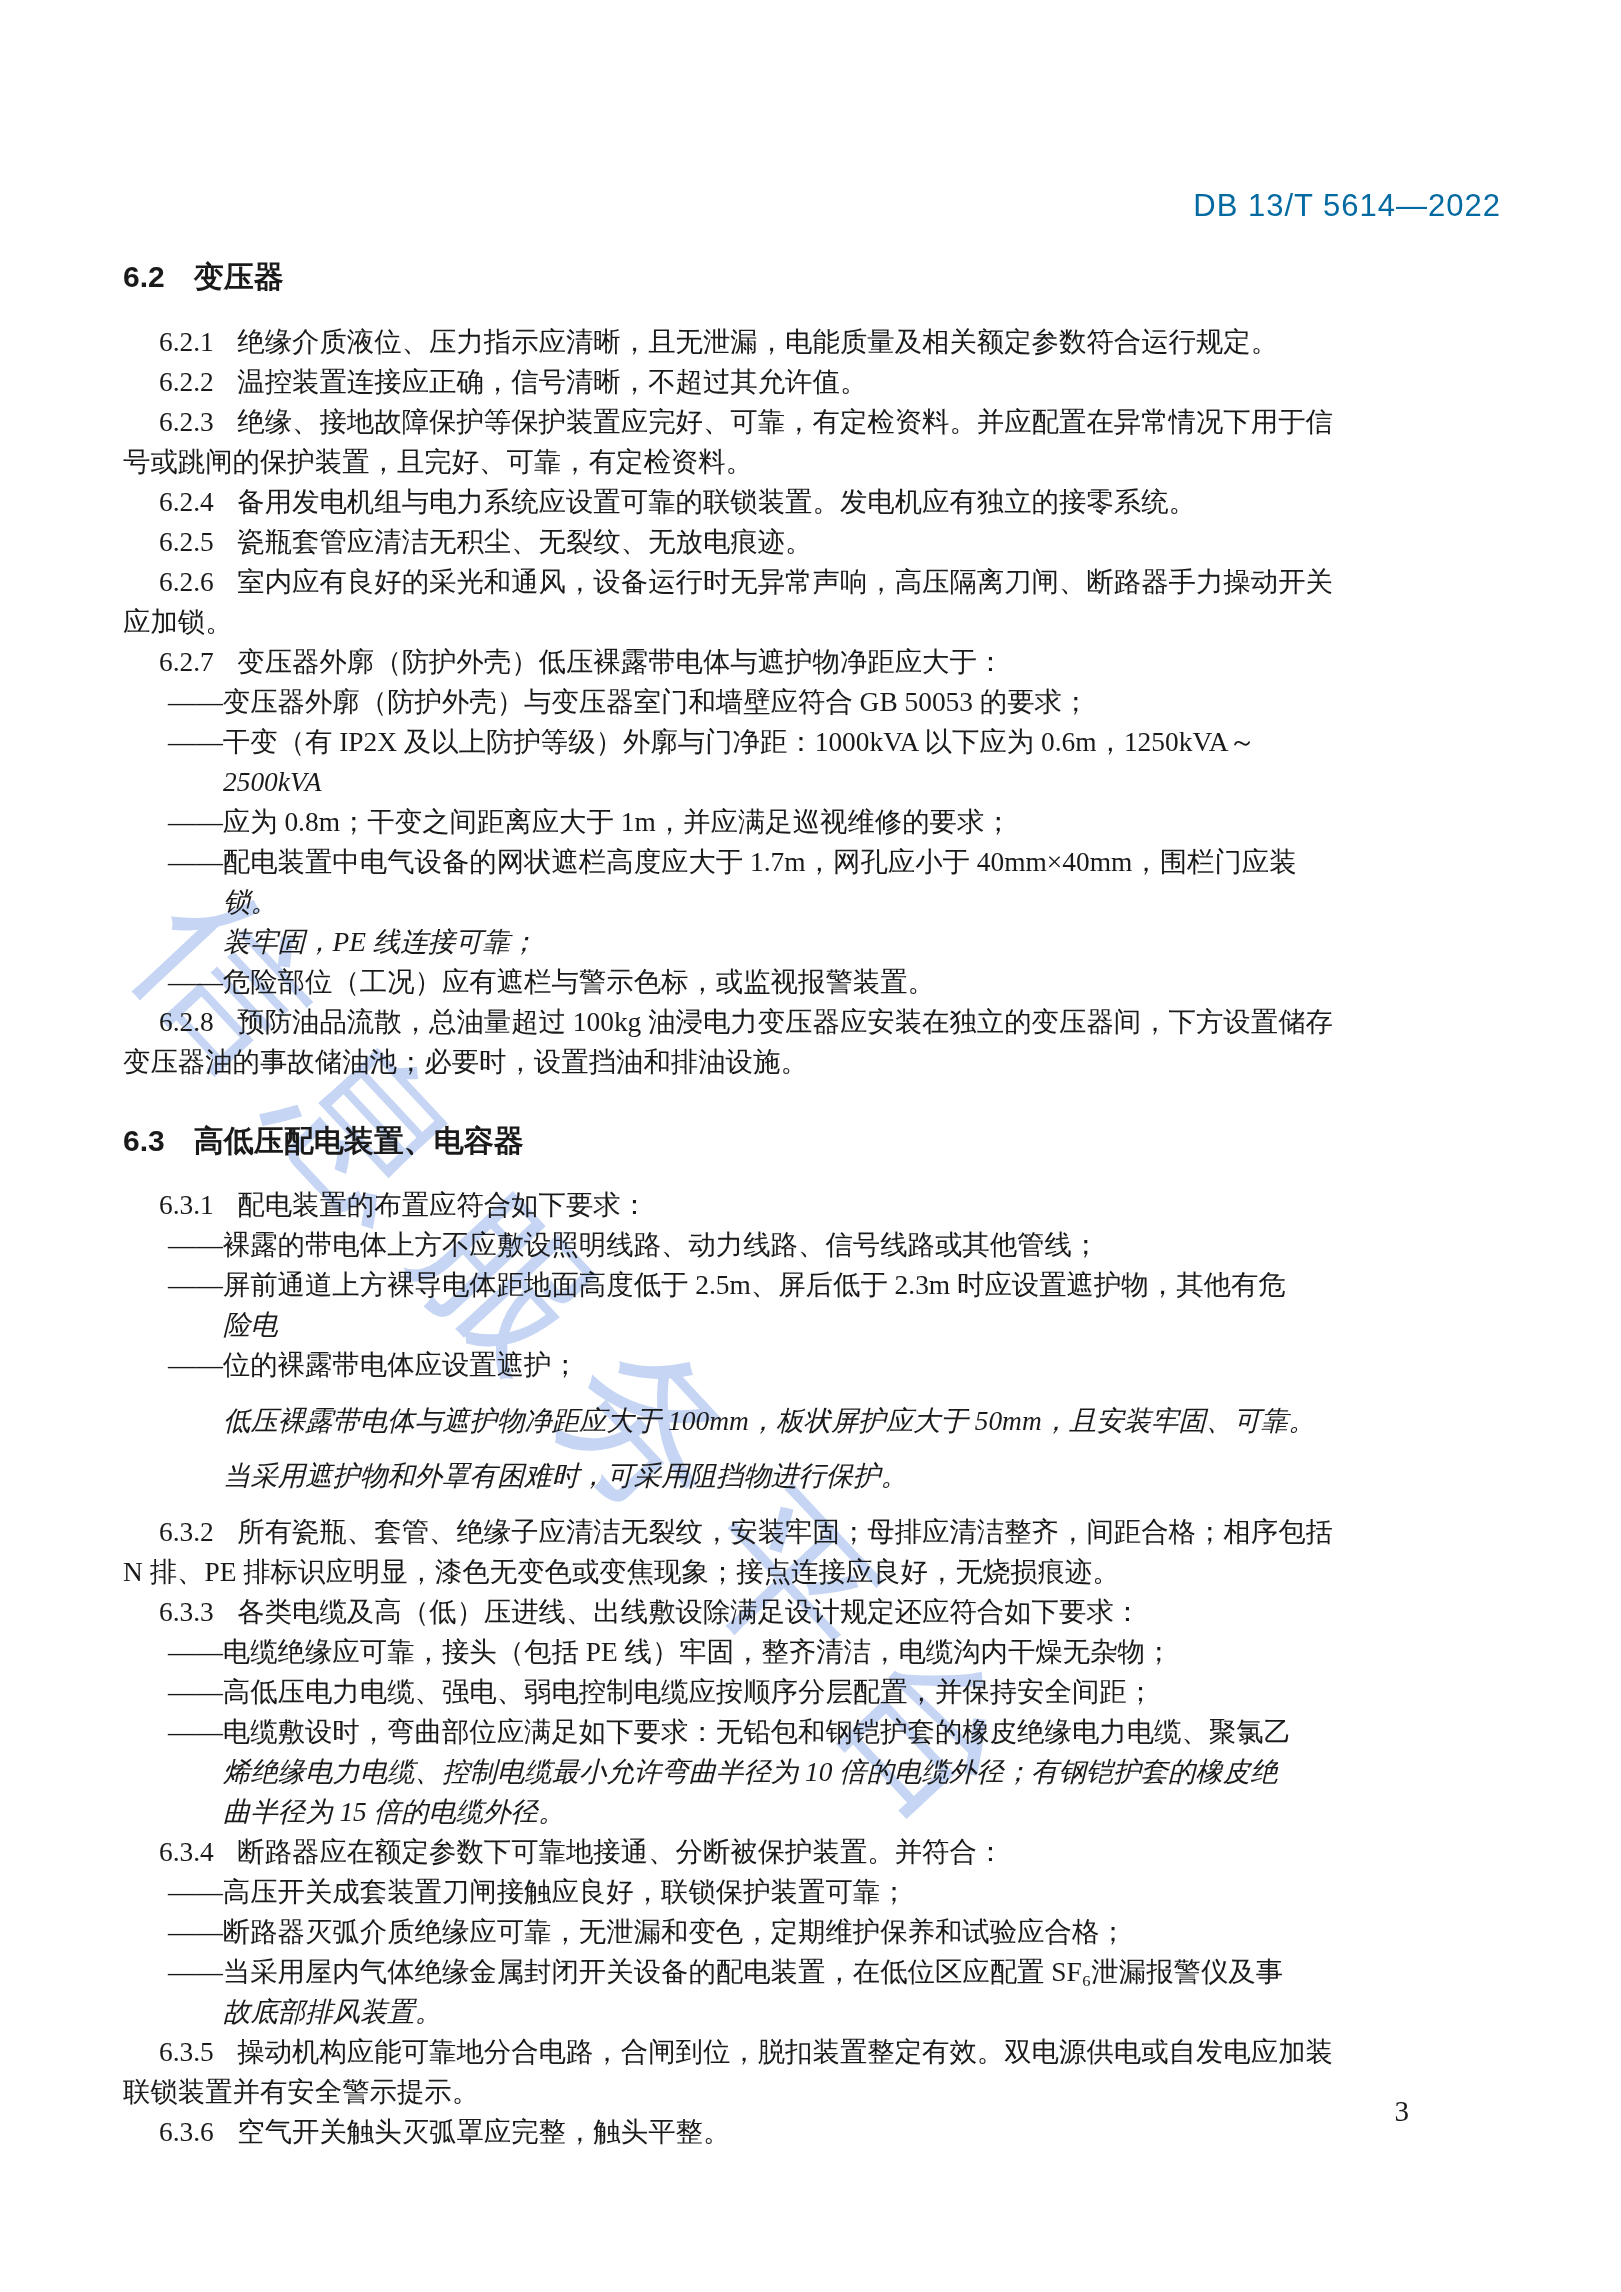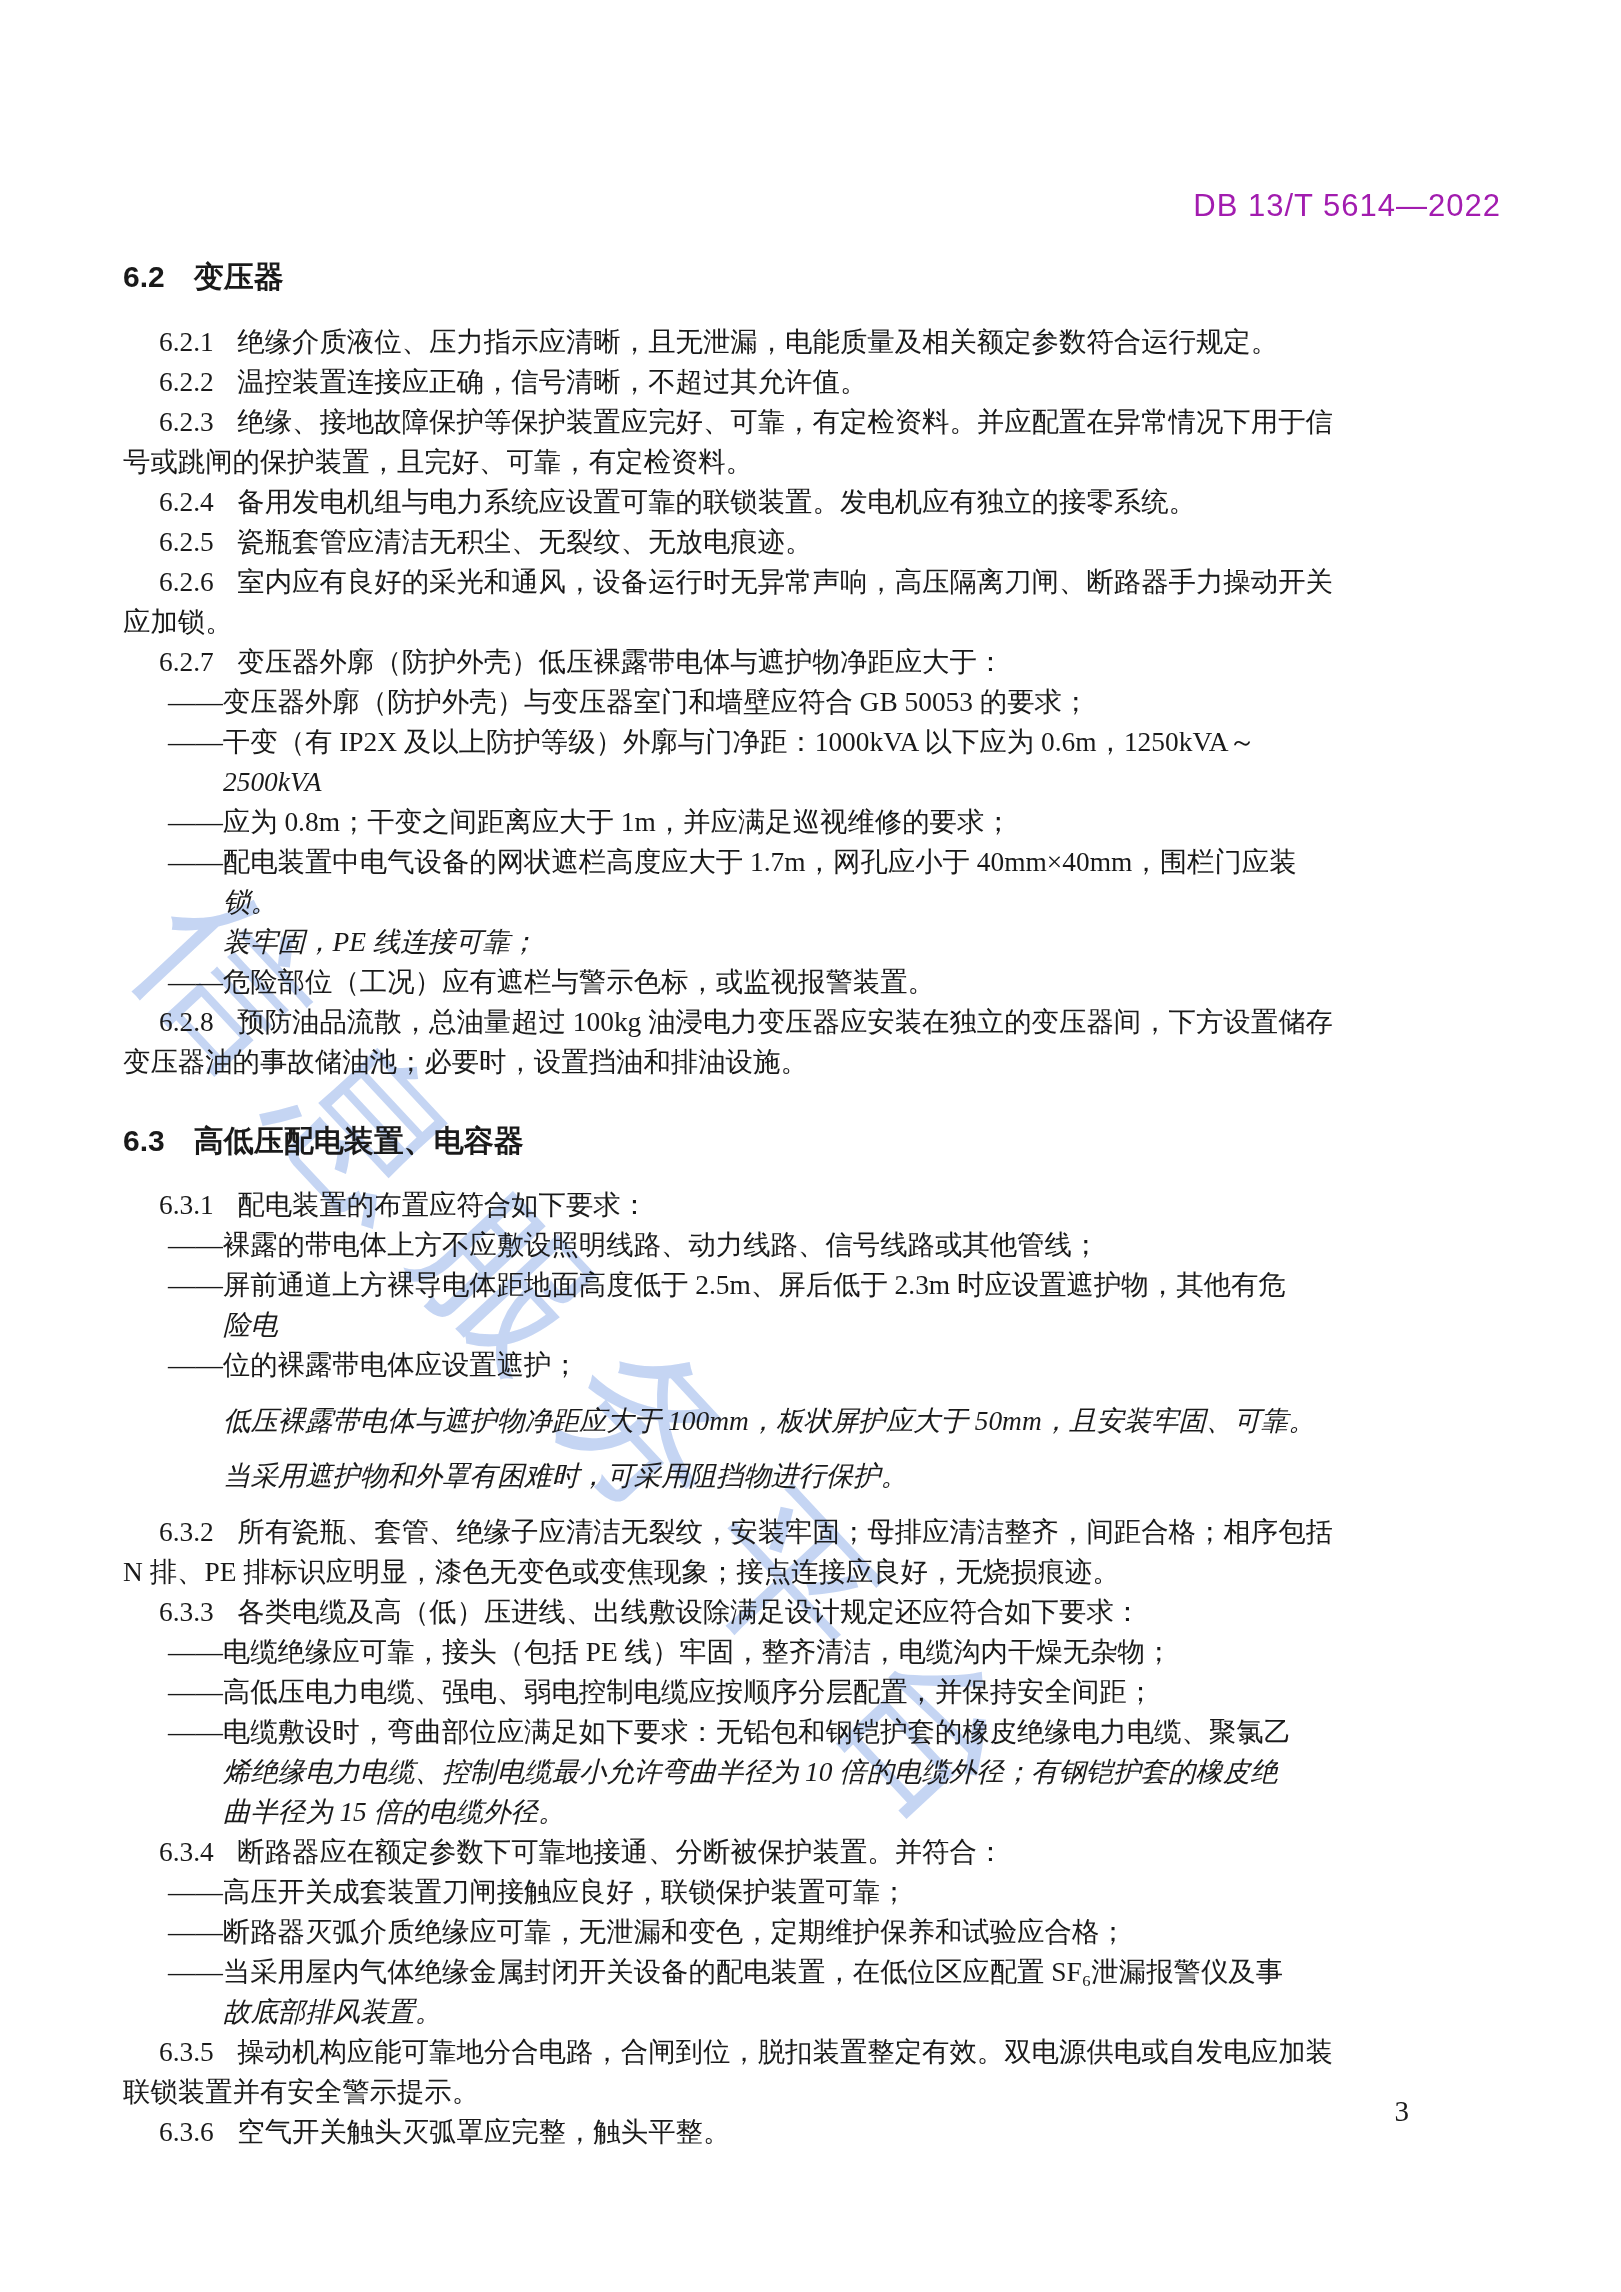--- a/index.html
+++ b/index.html
@@ -31,21 +31,21 @@
     position:absolute;
     left:123px;top:188px;
     width:1378px;
     z-index:1;
   }
   .doc-code{
     text-align:right;
     font-family:"Liberation Sans", sans-serif;
     font-size:31px;
     letter-spacing:1px;
-    color:#a21caf;
+    color:#0369a1;
     margin-bottom:33px;
     white-space:nowrap;
   }
   .sec-heading{
     font-family:"Liberation Sans", sans-serif;
     font-weight:bold;
     font-size:30px;
     line-height:39px;
     margin:39px 0 25.5px 0;
     white-space:nowrap;

